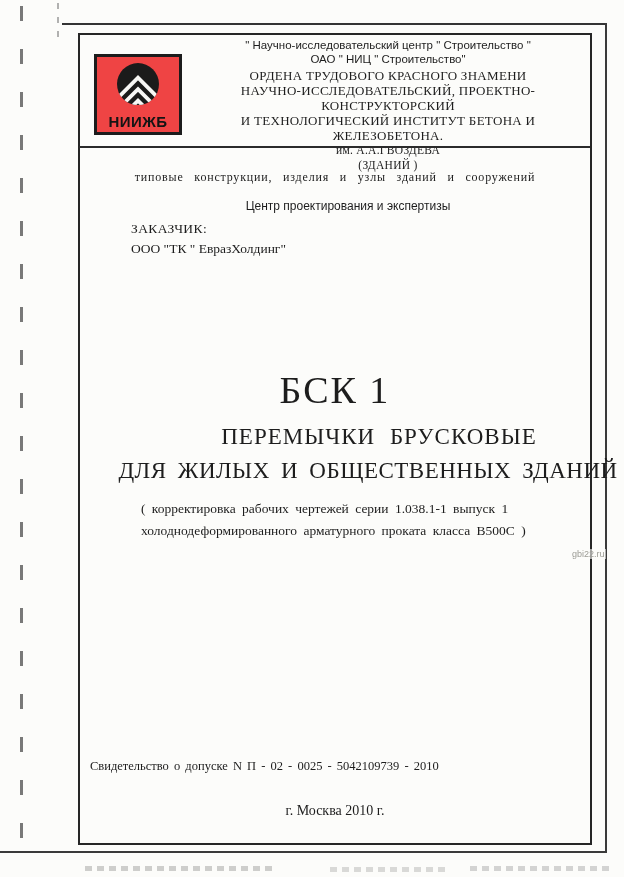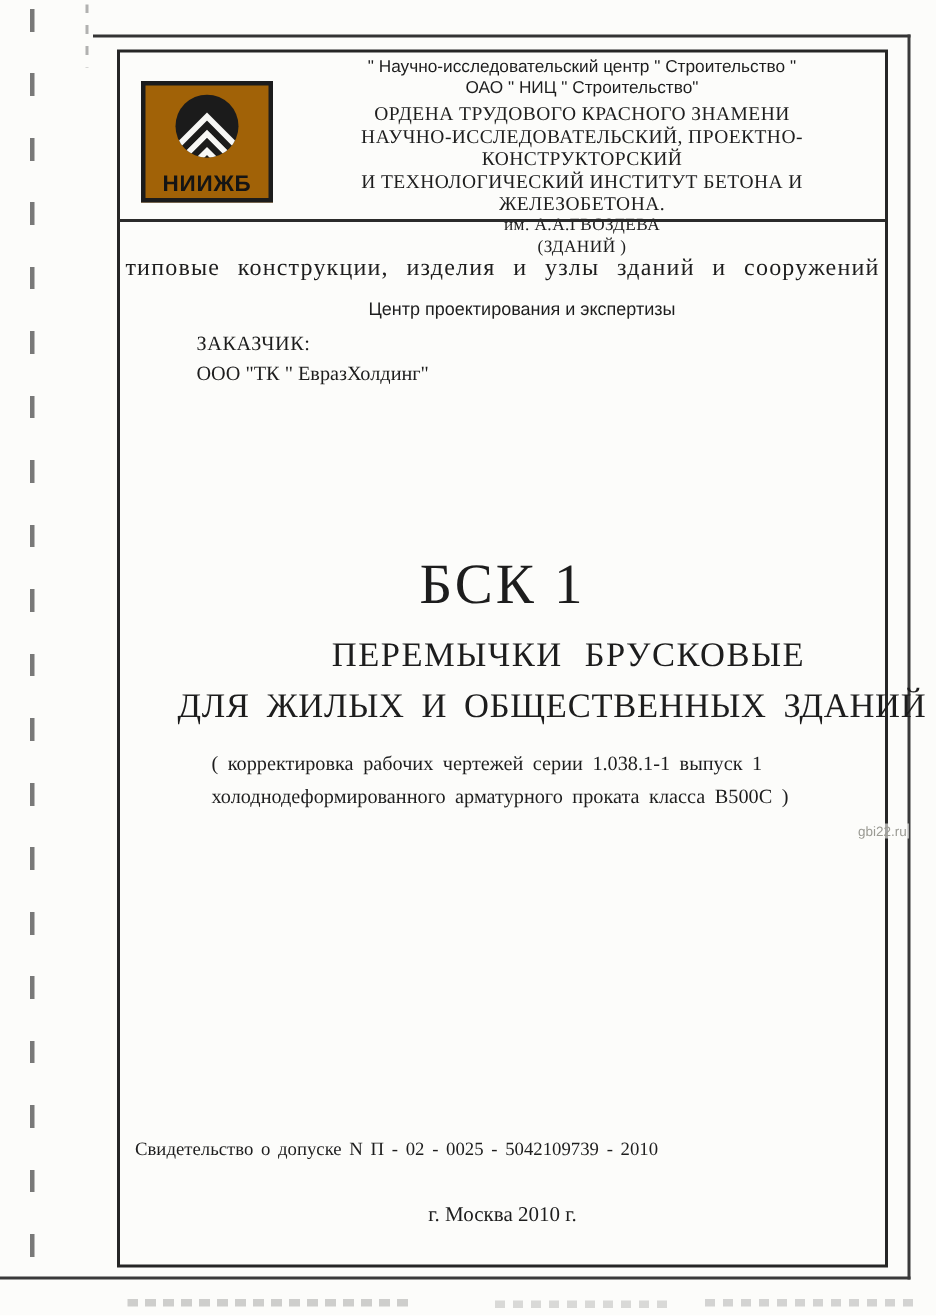--- a/index.html
+++ b/index.html
@@ -26,21 +26,21 @@
 
   
   .frame{
     left:78px;top:33px;width:514px;height:812px;
     border:2px solid #262626;box-sizing:border-box;background:transparent;
   }
 
   
   .logo{
     left:94px;top:54px;width:88px;height:81px;
-    border:3px solid #1c1c1c;box-sizing:border-box;background:#a16207;
+    border:3px solid #1c1c1c;box-sizing:border-box;background:#ef4444;
     display:flex;flex-direction:column;align-items:center;justify-content:flex-start;
   }
   .logo svg{margin-top:1px;}
   .logo-text{
     font-family:"Liberation Sans", sans-serif;font-weight:bold;
     font-size:15px;line-height:15px;margin-top:-4px;letter-spacing:.5px;color:#141414;
   }
 
   
   .org{left:188px;top:38px;width:400px;text-align:center;}
@@ -50,21 +50,21 @@
   .org .gap{height:2px;}
 
   .divider{left:79px;top:146px;width:511px;height:2px;background:#2b2b2b;}
 
   .dept{
     left:78px;top:151px;width:540px;text-align:center;
     font-family:"Liberation Sans", sans-serif;font-size:12px;margin-top:48px;
   }
   .subtitle{
     left:78px;top:170px;width:514px;text-align:center;
-    font-size:16px;letter-spacing:.8px;word-spacing:7px;
+    font-size:12px;letter-spacing:.8px;word-spacing:7px;
   }
 
   .customer-label{left:131px;top:221px;font-size:13.5px;letter-spacing:.4px;}
   .customer-name{left:131px;top:241px;font-size:13.5px;}
 
   .title-code{
     left:78px;top:368px;width:514px;text-align:center;
     font-size:38px;letter-spacing:2px;
   }
   .title-line1{

